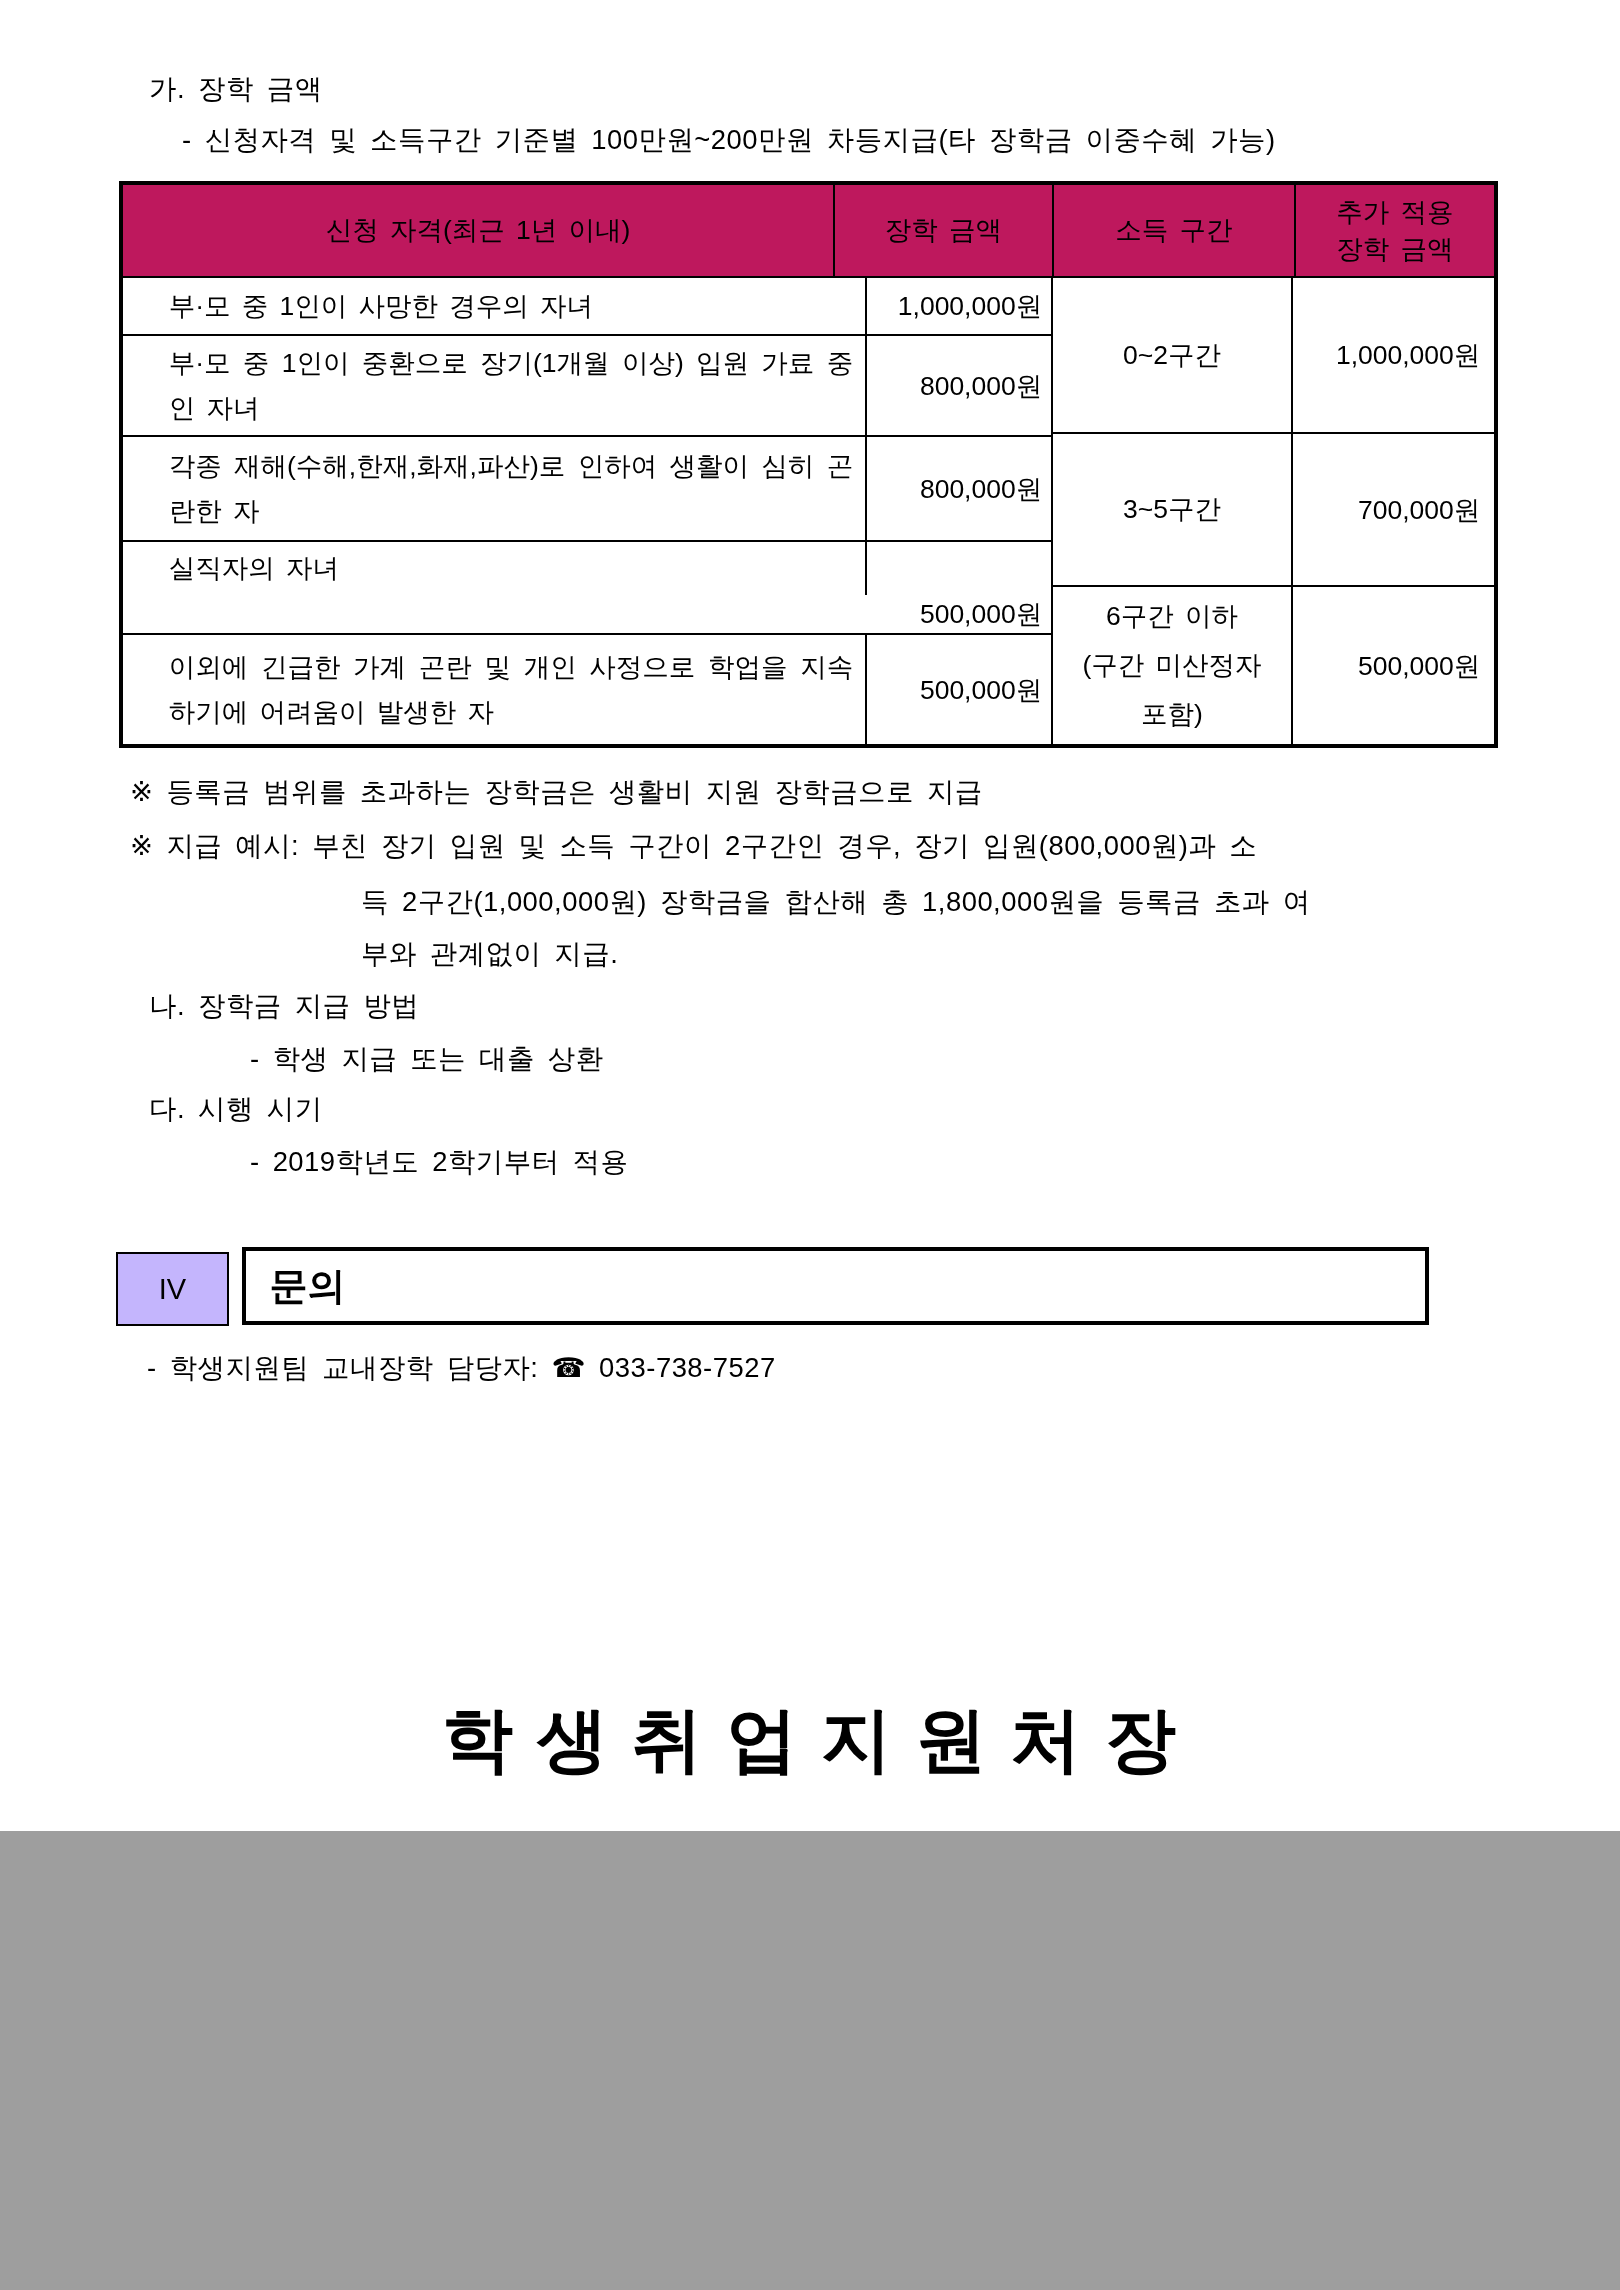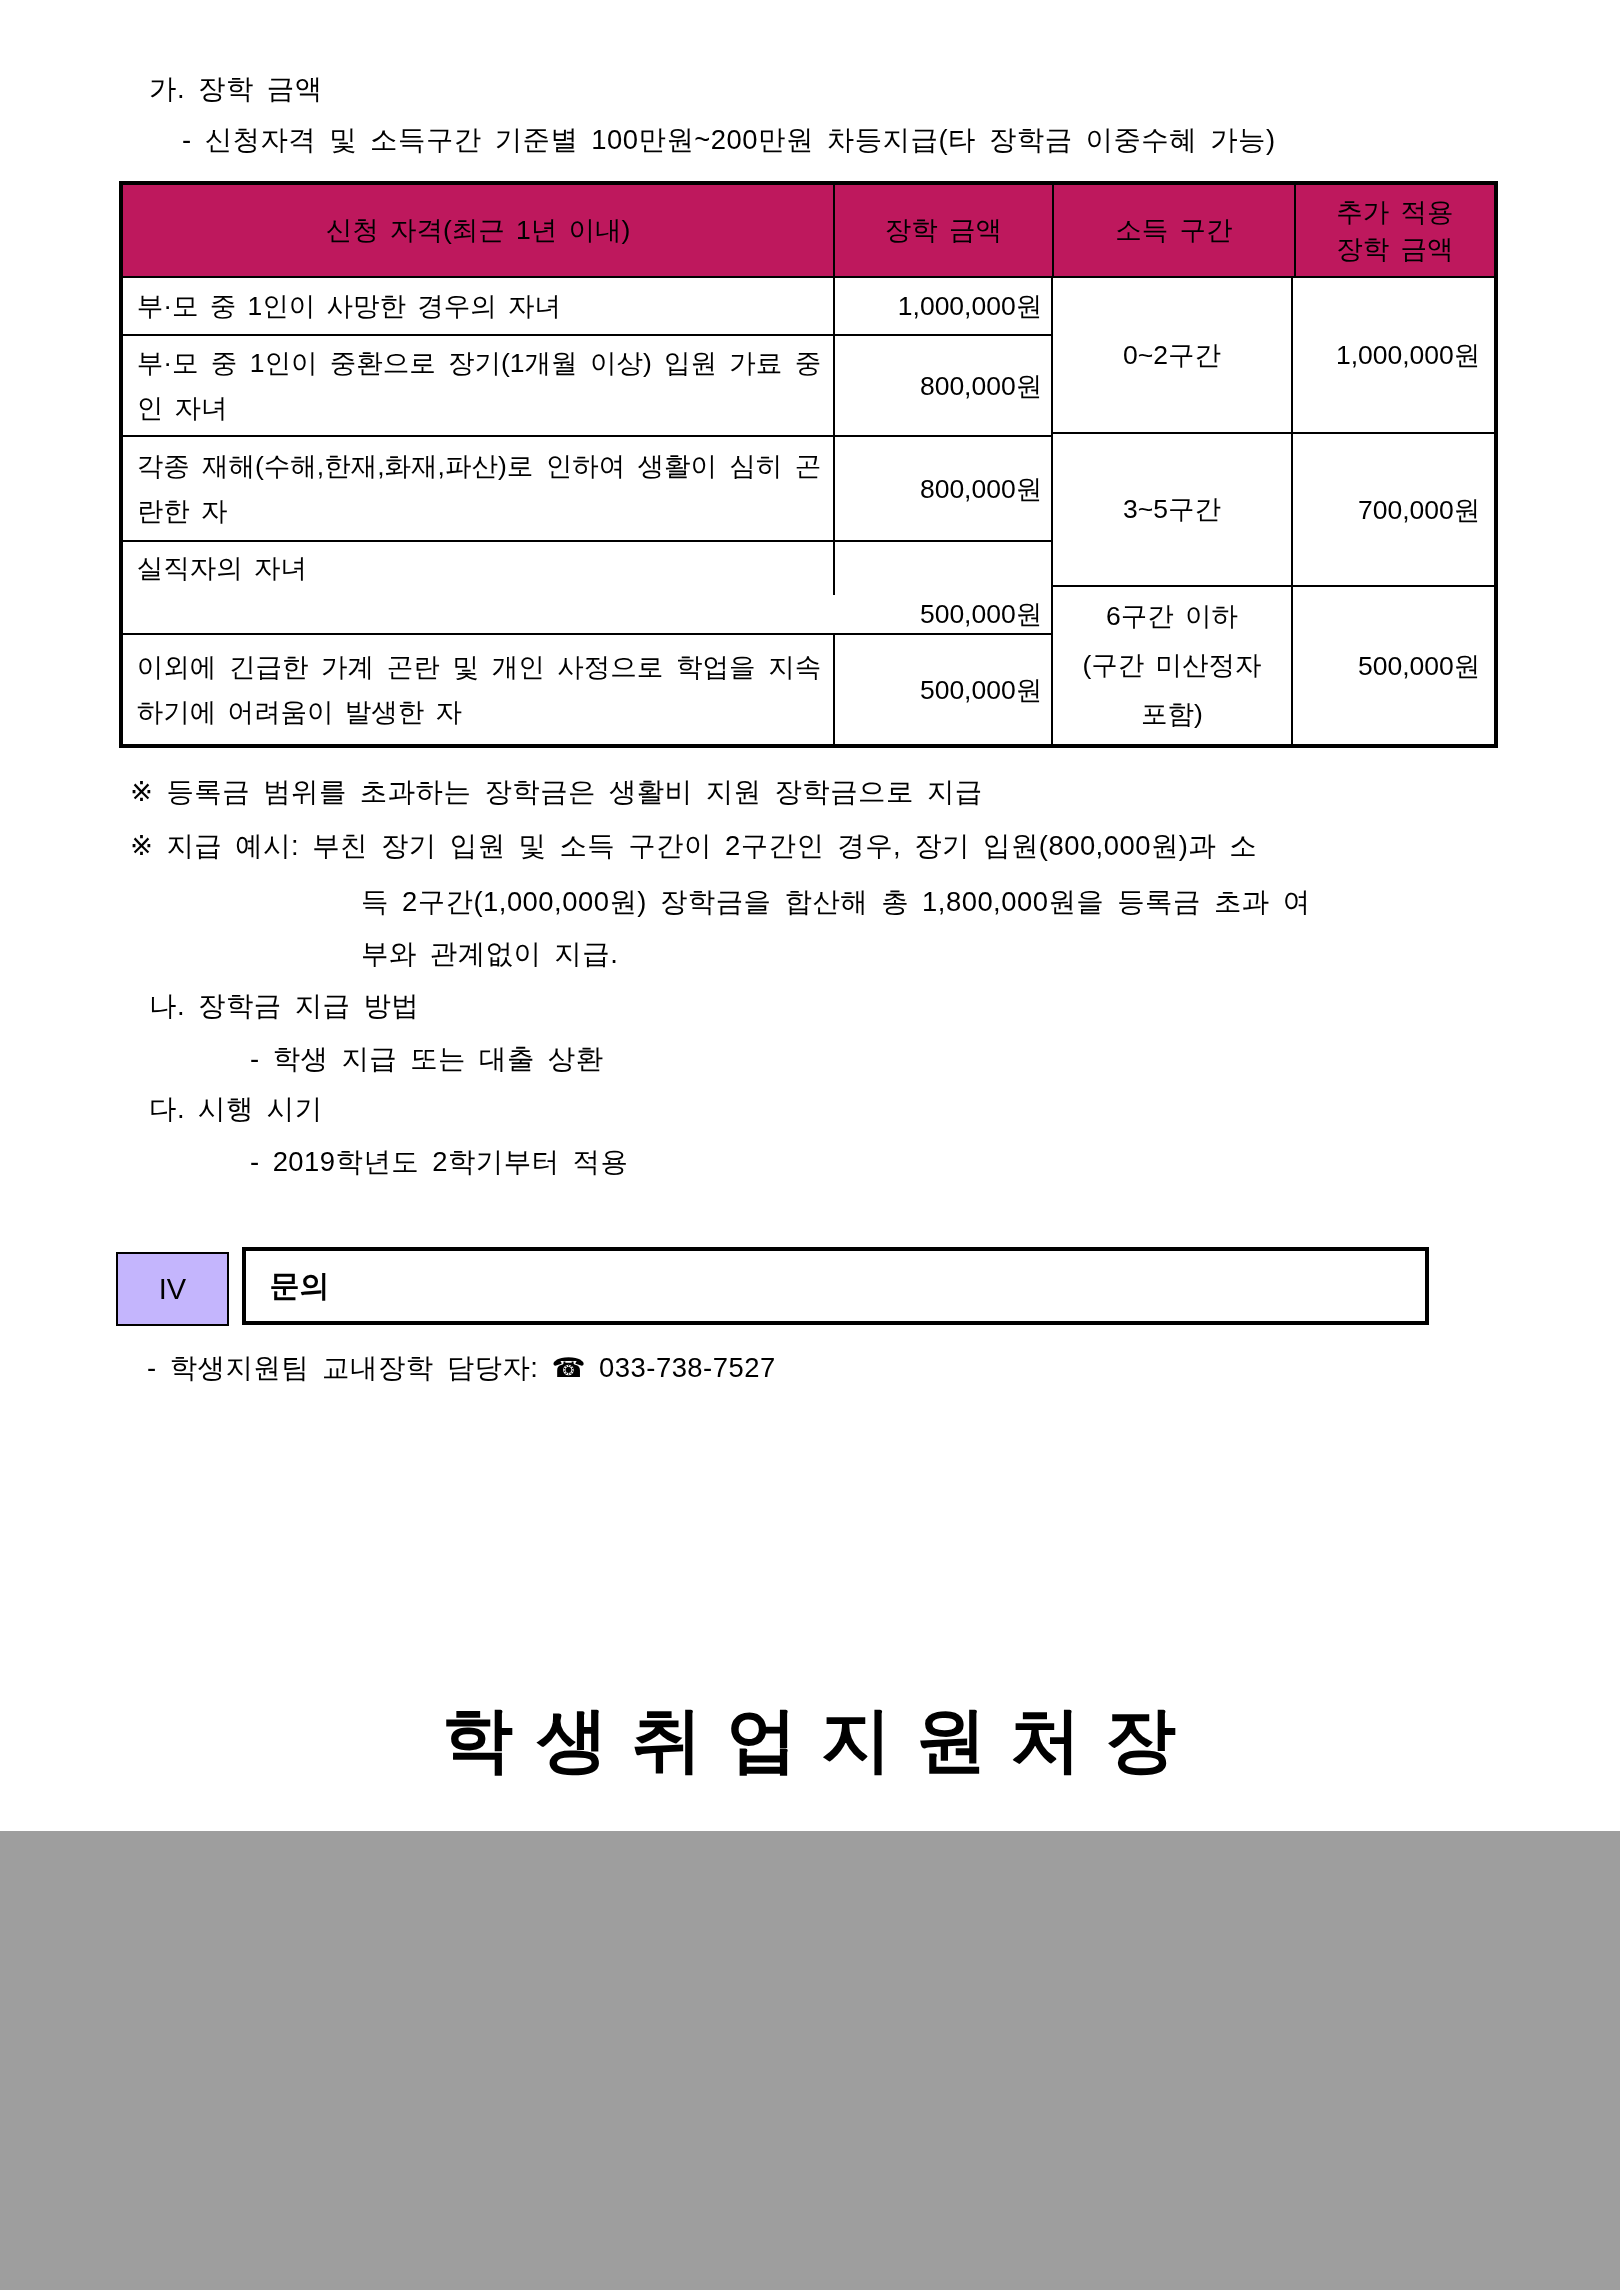--- a/index.html
+++ b/index.html
@@ -48,21 +48,21 @@
     font-weight: 500;
     line-height: 37px;
   }
   .hc1 { width: 712px; border-right: 2px solid #000; }
   .hc2 { width: 217px; }
   .hc3 { width: 242px; border-left: 2px solid #000; }
   .hc4 { flex: 1; border-left: 2px solid #000; }
   .tbody { display: flex; }
   .tleft { width: 928px; }
   .tright { flex: 1; border-left: 2px solid #000; }
-  .trow { display: flex; border-bottom: 2px solid #000; }
+  .trow { display: flex; border-bottom: 2px solid #000; padding-left: 32px; }
   .trow:last-child { border-bottom: none; }
   .irow { display: flex; border-bottom: 2px solid #000; }
   .irow:last-child { border-bottom: none; }
   .cell { display: flex; align-items: center; }
   .crit {
     width: 712px;
     border-right: 2px solid #000;
     padding: 3.9px 11.8px 3.9px 13.7px;
     line-height: 45px;
   }
@@ -94,21 +94,21 @@
   .title-box {
     position: absolute;
     left: 242px;
     top: 1247px;
     width: 1187px;
     height: 78px;
     border: 4.9px solid #000;
     display: flex;
     align-items: center;
     padding-left: 23.5px;
-    font-size: 30px;
+    font-size: 38px;
     font-weight: bold;
   }
 
   .signature {
     position: absolute;
     left: 0;
     right: 0;
     top: 1693px;
     text-align: center;
     font-size: 71px;

